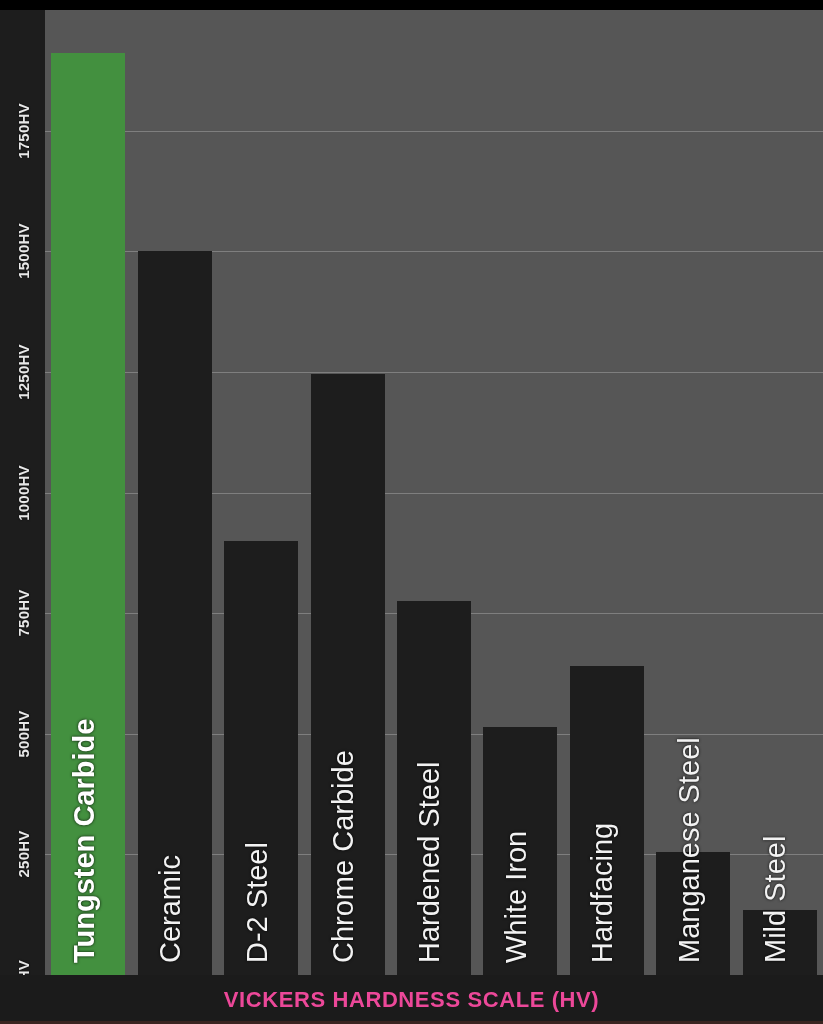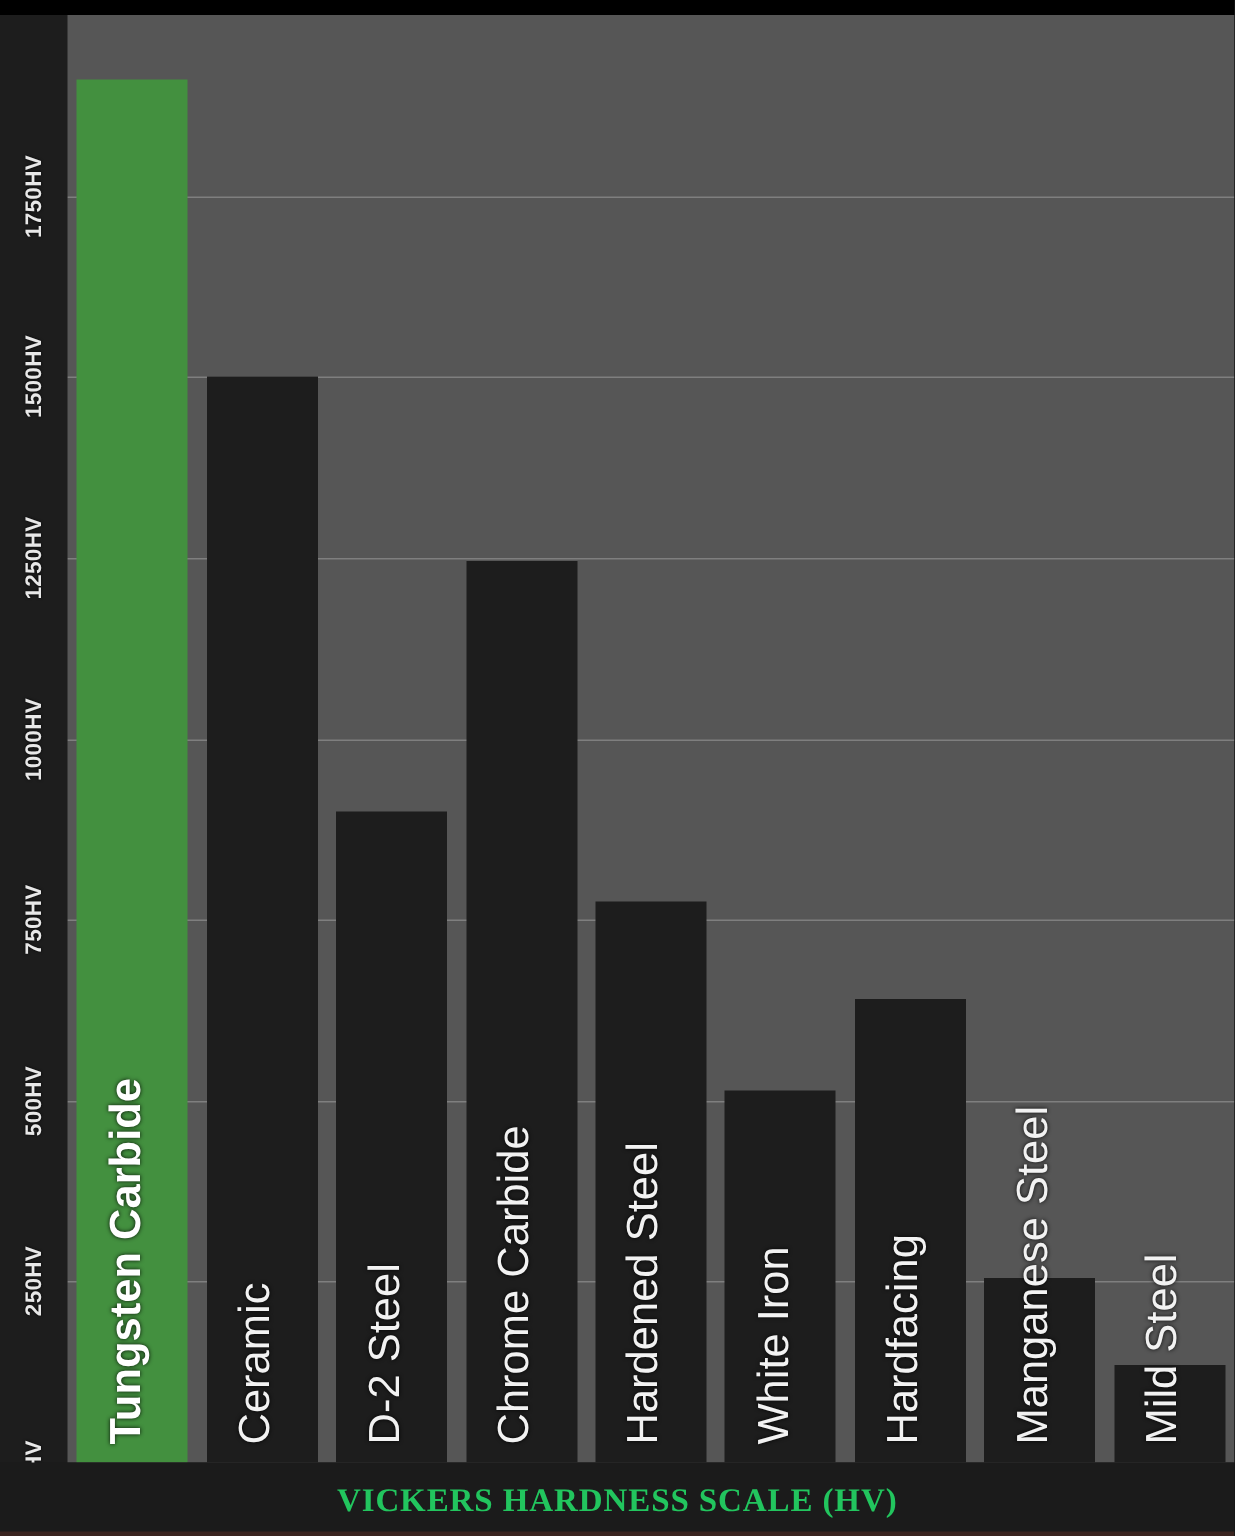--- a/index.html
+++ b/index.html
@@ -106,25 +106,24 @@
   .x-axis {
     position:absolute;
     left:0; top:975px;
     width:823px; height:49px;
     background:#1b1b1b;
     display:flex;
     align-items:center;
     justify-content:center;
   }
   .x-axis-title {
-    color:#22c55e;
+    color:#ec4899;
     font-size:22px;
     font-weight:700;
     letter-spacing:0.6px;
-    font-family:Liberation Serif, serif;
   }
   .bottom-rule {
     position:absolute;
     left:0; bottom:0;
     width:823px; height:3px;
     background:#3a2420;
   }
 </style>
 </head>
 <body>

